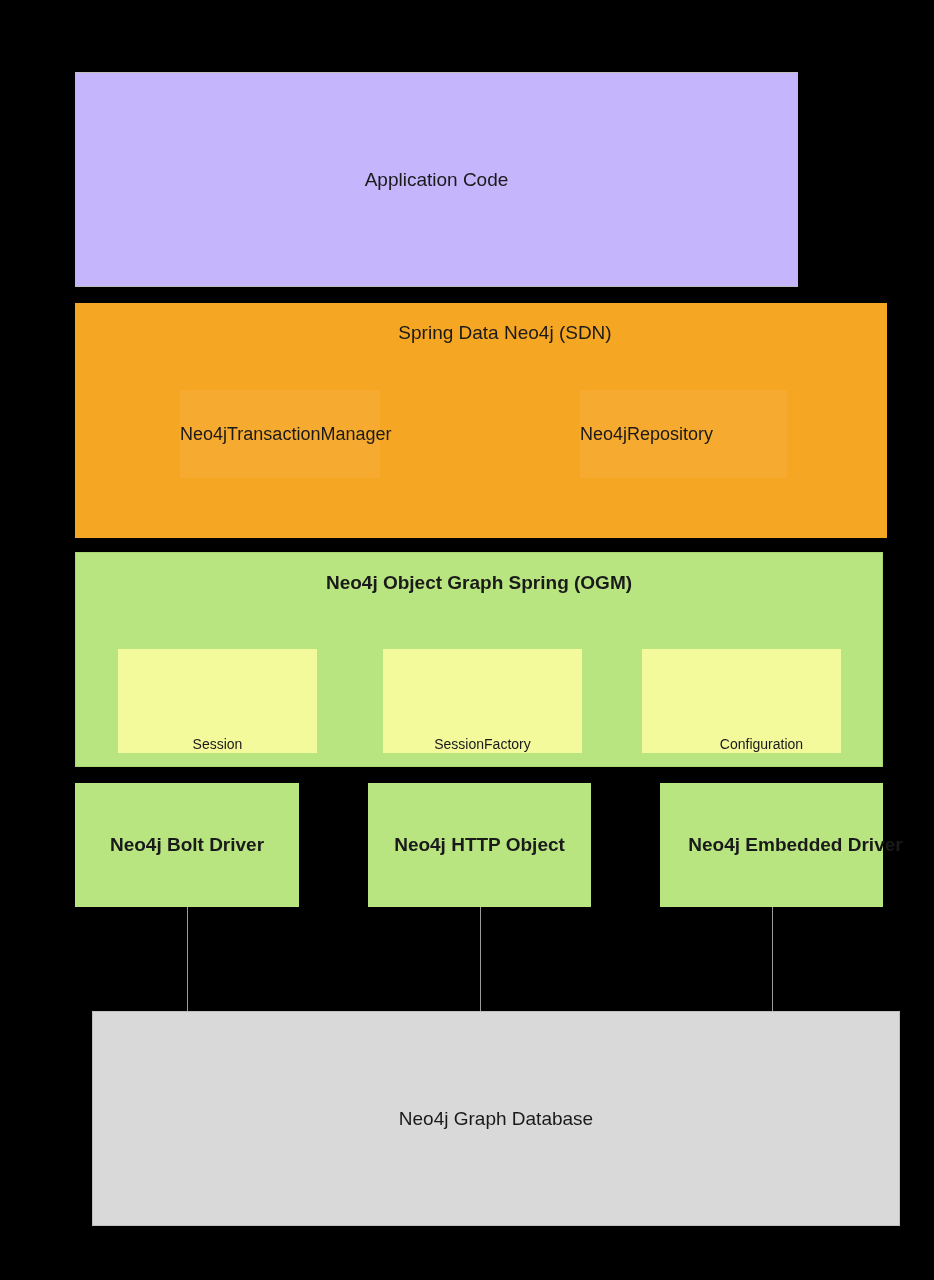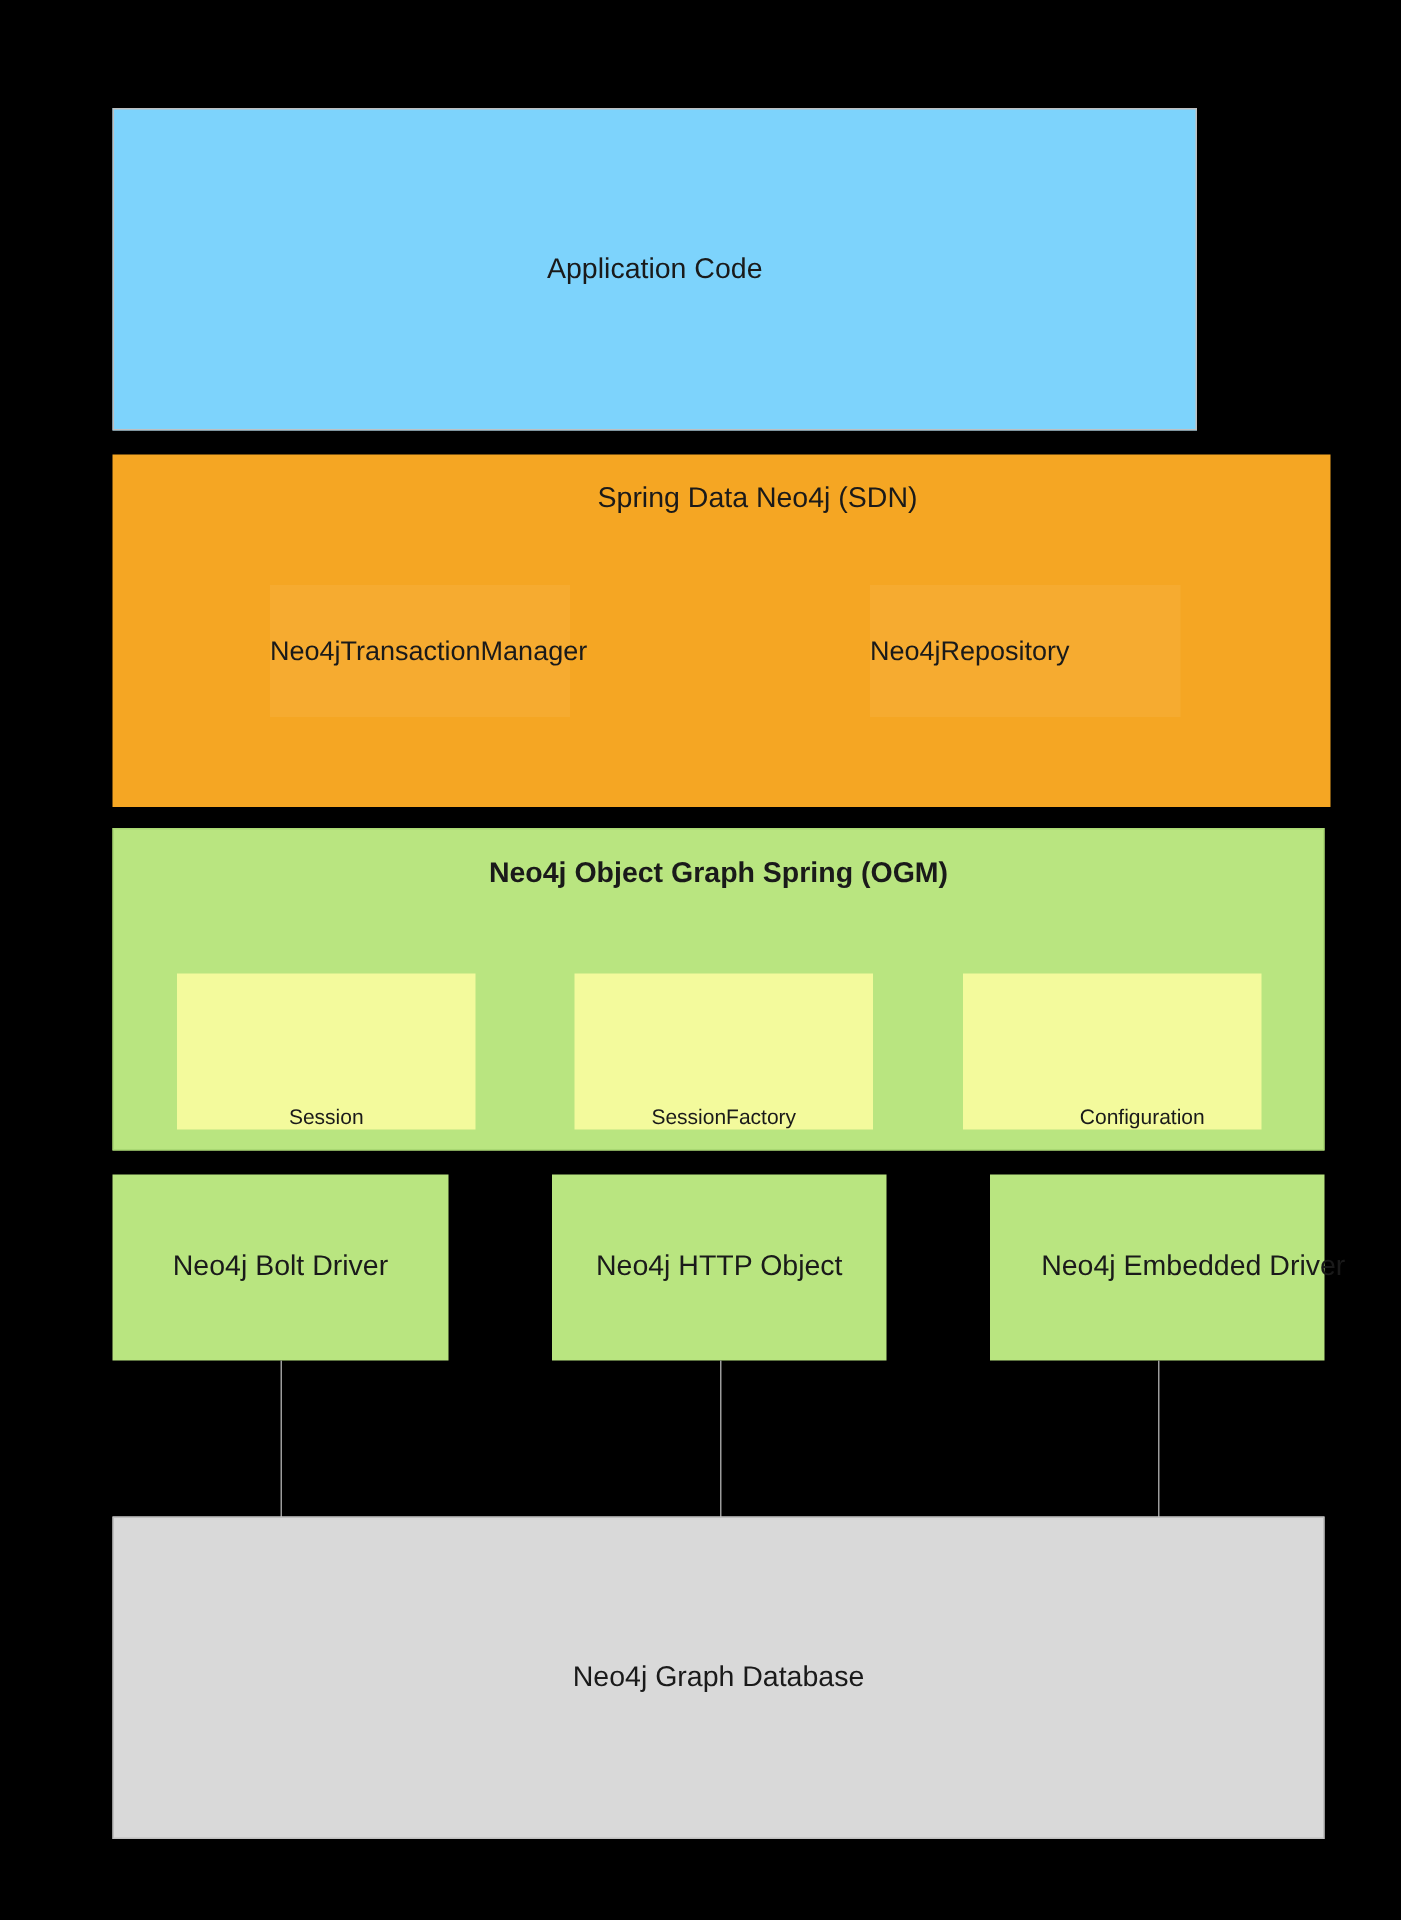--- a/index.html
+++ b/index.html
@@ -52,21 +52,21 @@
     color: #1a1a1a;
     white-space: nowrap;
   }
 
   
   #app-code {
     left: 75px;
     top: 72px;
     width: 723px;
     height: 215px;
-    background: #7dd3fc;
+    background: #c4b5fd;
     border: 1px solid #bfbfbf;
   }
 
   
   #sdn-layer {
     left: 75px;
     top: 303px;
     width: 812px;
     height: 235px;
     background: #f5a623;
@@ -130,40 +130,41 @@
     top: 783px;
     height: 124px;
     background: #b9e580;
     display: flex;
     align-items: center;
     justify-content: center;
     font-size: 19px;
     line-height: 24px;
     color: #1a1a1a;
     white-space: nowrap;
+    font-weight: bold;
   }
   #driver-bolt     { left: 75px;  width: 224px; }
   #driver-http     { left: 368px; width: 223px; }
   #driver-embedded { left: 660px; width: 223px; padding-left: 48px; }
 
   
   .connector {
     position: absolute;
     top: 907px;
     width: 1px;
     height: 105px;
     background: #9c9c9c;
   }
   #connector-bolt     { left: 187px; }
   #connector-http     { left: 480px; }
   #connector-embedded { left: 772px; }
 
   
   #graph-db {
-    left: 75px;
+    left: 92px;
     top: 1011px;
     width: 808px;
     height: 215px;
     background: #d9d9d9;
     border: 1px solid #bfbfbf;
   }
 </style>
 </head>
 <body>
 

